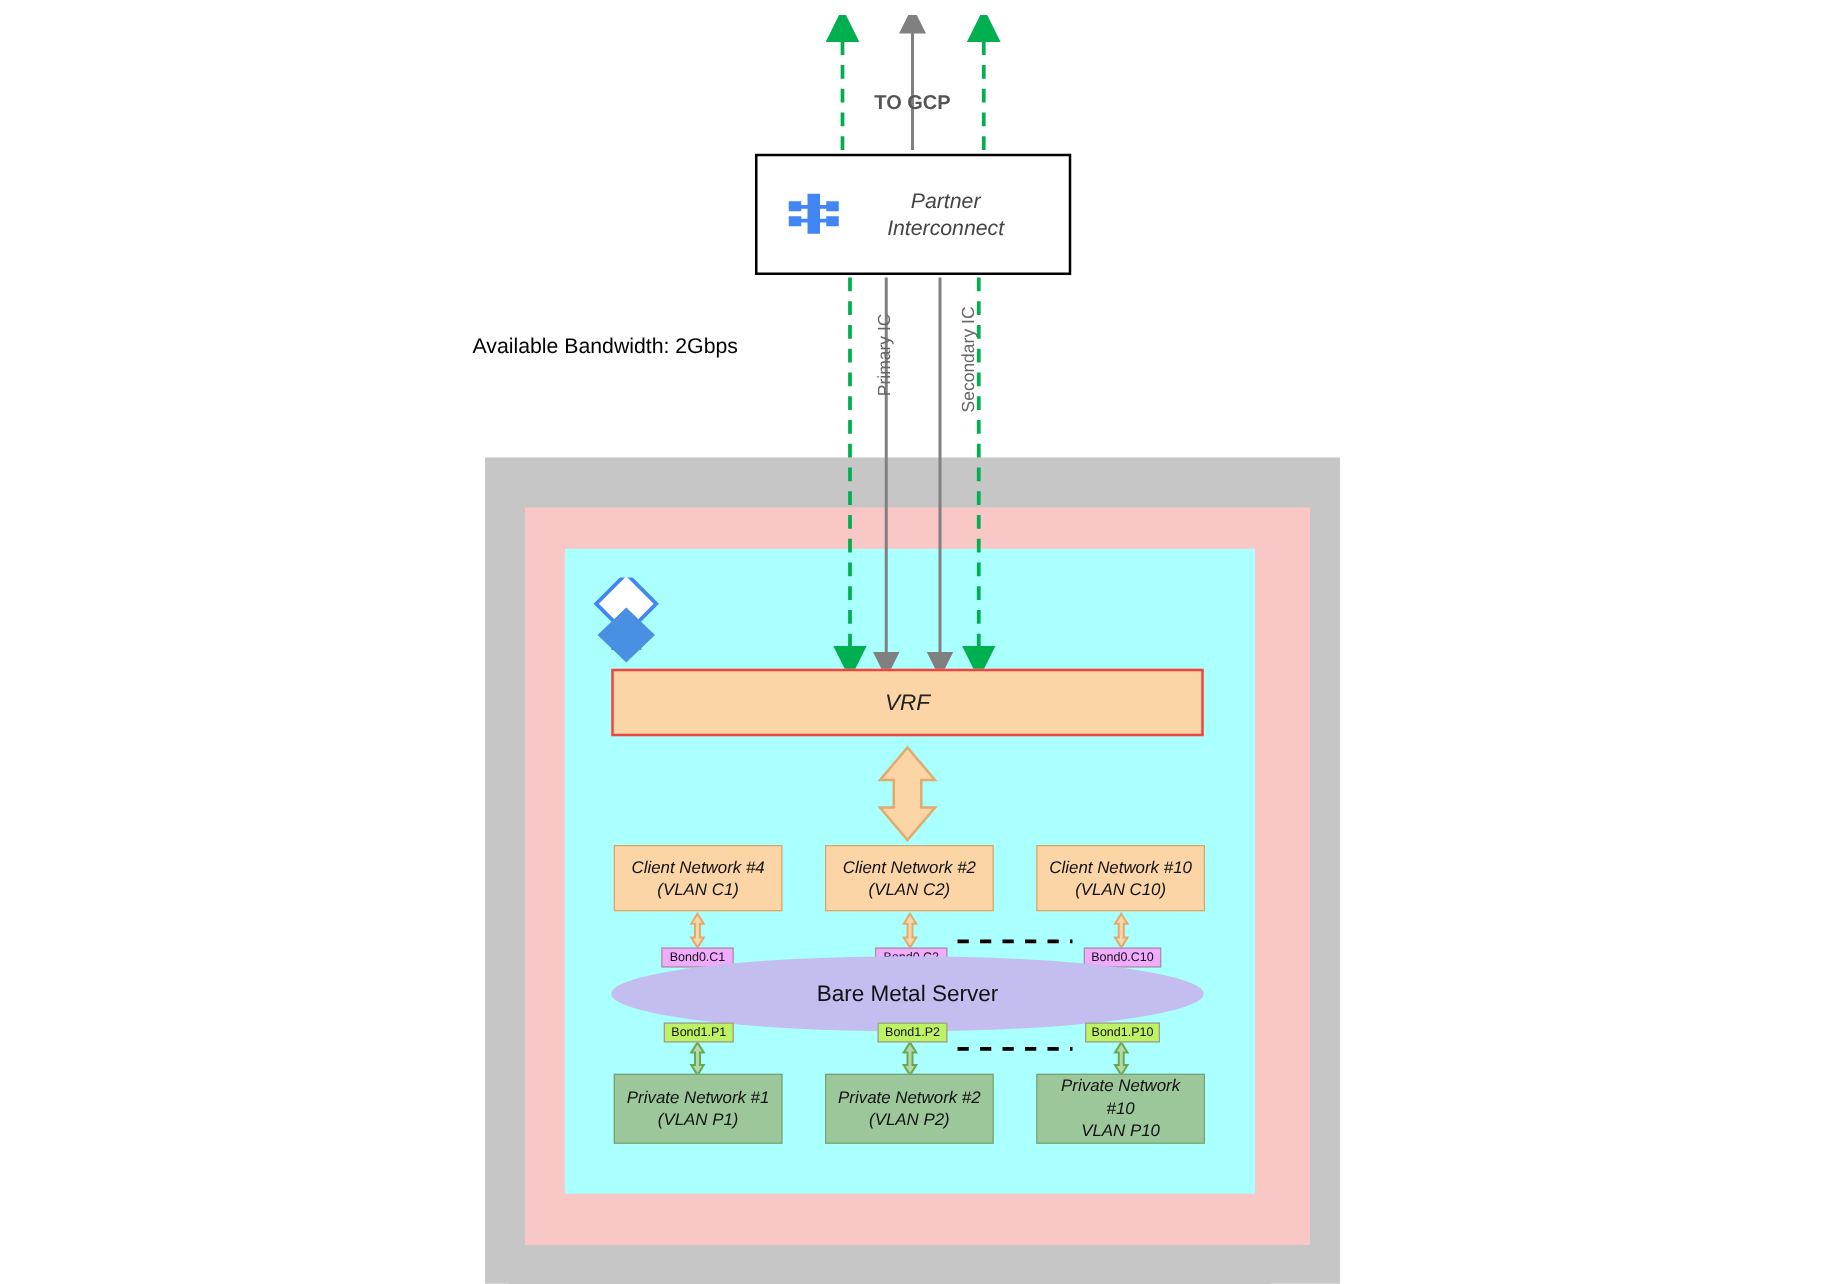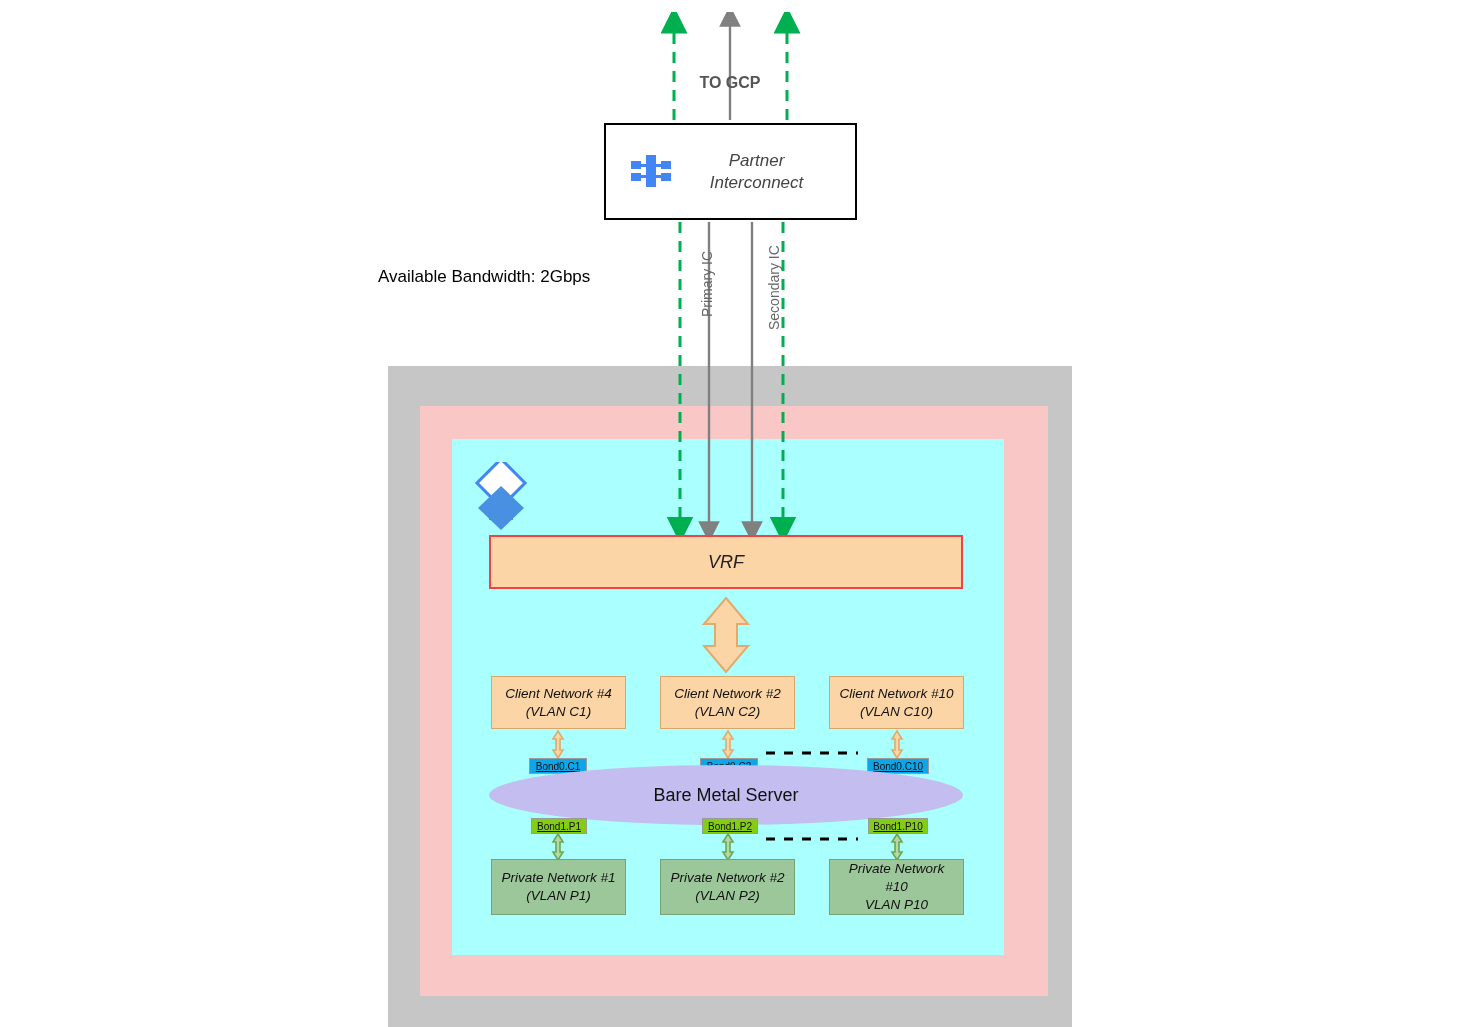--- a/index.html
+++ b/index.html
@@ -81,22 +81,22 @@
     display:flex;align-items:center;justify-content:center;
     font-size:18px;color:#111111;
   }
 
   .bond-tag{
     position:absolute;height:16px;padding:0 3px;box-sizing:border-box;
     display:flex;align-items:center;justify-content:center;
     font-size:10px;color:#111111;border:1px solid #9a9a9a;
     white-space:nowrap;
   }
-  .bond-top{background:#0ea5e9;text-decoration:underline;}
-  .bond-bottom{background:#84cc16;text-decoration:underline;}
+  .bond-top{background:#f0abfc;}
+  .bond-bottom{background:#bef264;}
   #bond0-c1{left:529px;top:746px;width:58px;}
   #bond0-c2{left:700px;top:746px;width:58px;}
   #bond0-c10{left:867px;top:746px;width:62px;}
   #bond1-p1{left:531px;top:806px;width:56px;}
   #bond1-p2{left:702px;top:806px;width:56px;}
   #bond1-p10{left:868px;top:806px;width:60px;}
 
   .private-net{
     background:#9cc79a;border:1px solid #76a375;
     font-size:13.5px;color:#111111;line-height:18px;

